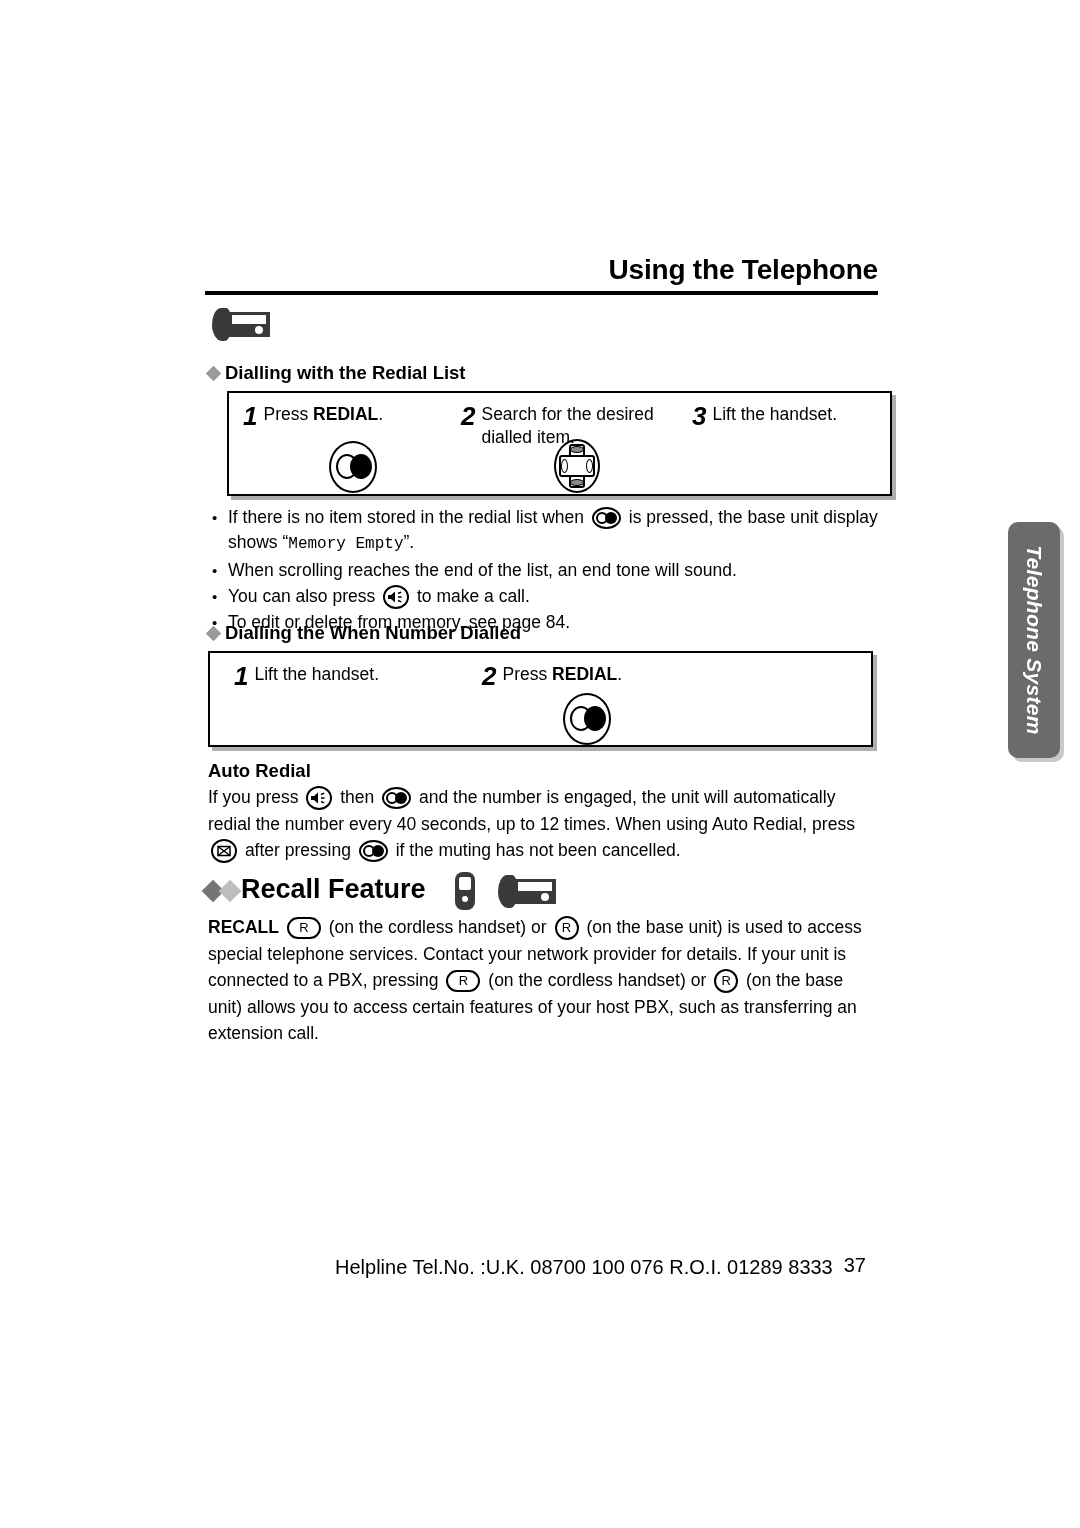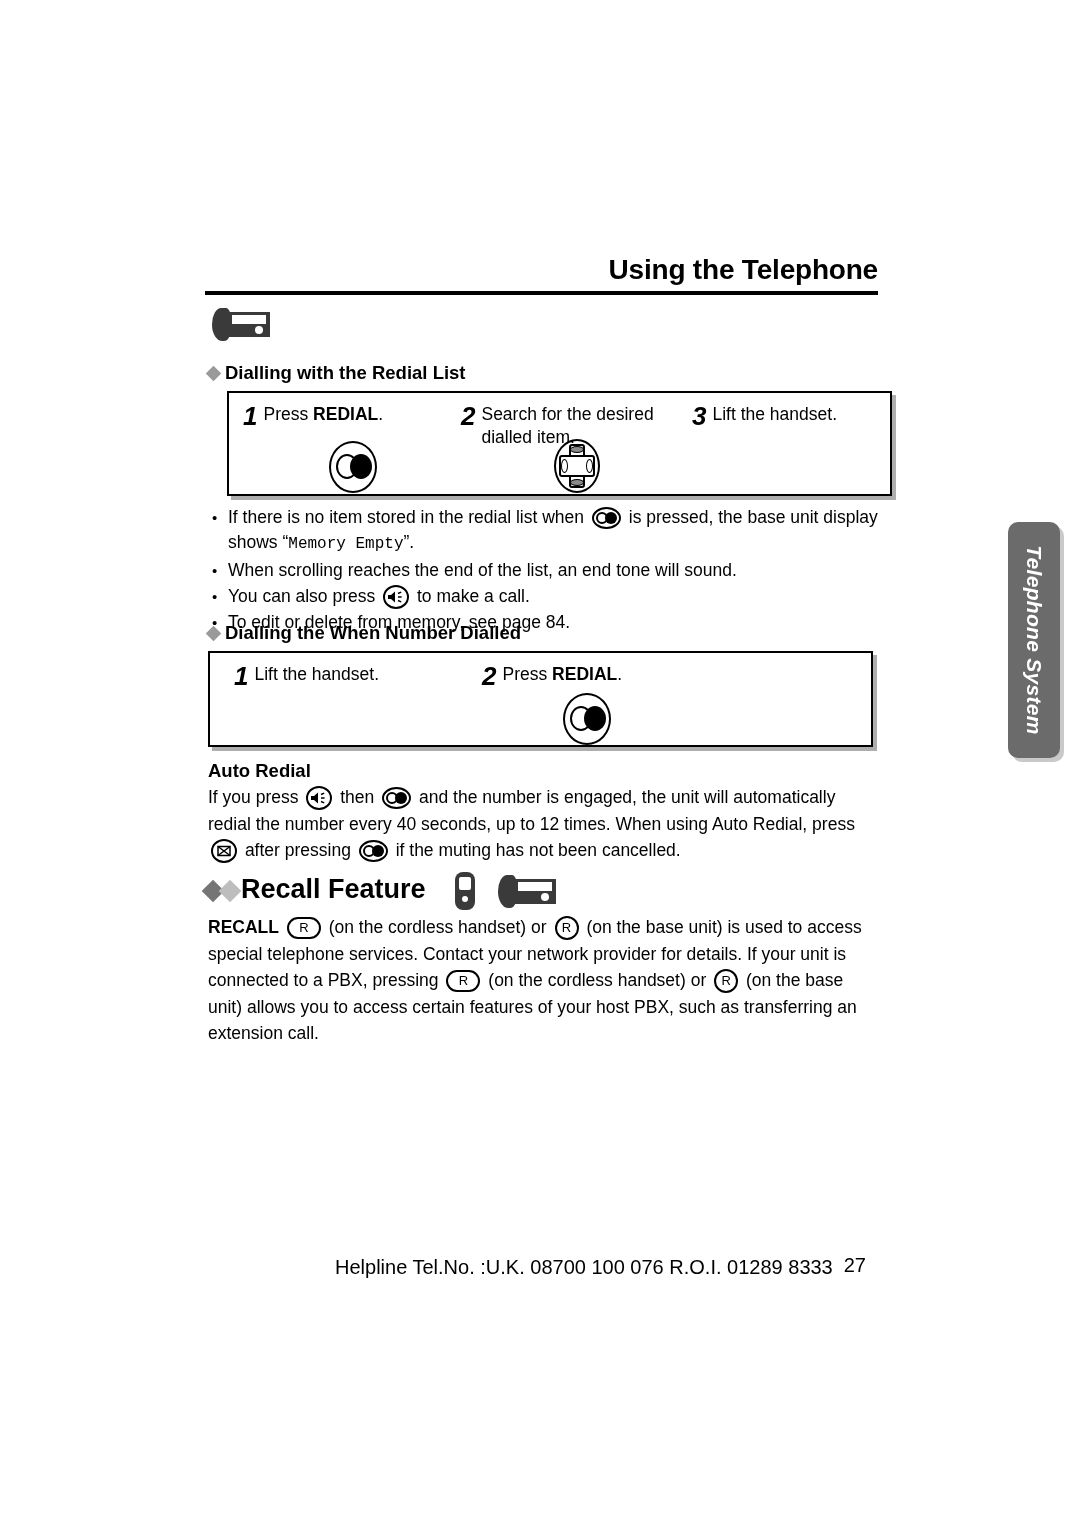--- a/index.html
+++ b/index.html
@@ -532,16 +532,16 @@
     <span class="ig ig-r-circle">R</span>
     <span>(on the base unit) allows you to access certain features of your host PBX, such as transferring an extension call.</span>
   </div>
 
   <div class="side-tab">
     <span class="side-tab-label">Telephone System</span>
   </div>
 
   <div class="footer">
     <span class="footer-text">Helpline Tel.No. :U.K. 08700 100 076  R.O.I. 01289 8333</span>
-    <span class="footer-page">27</span>
+    <span class="footer-page">37</span>
   </div>
 
 </div>
 
 </body></html>

